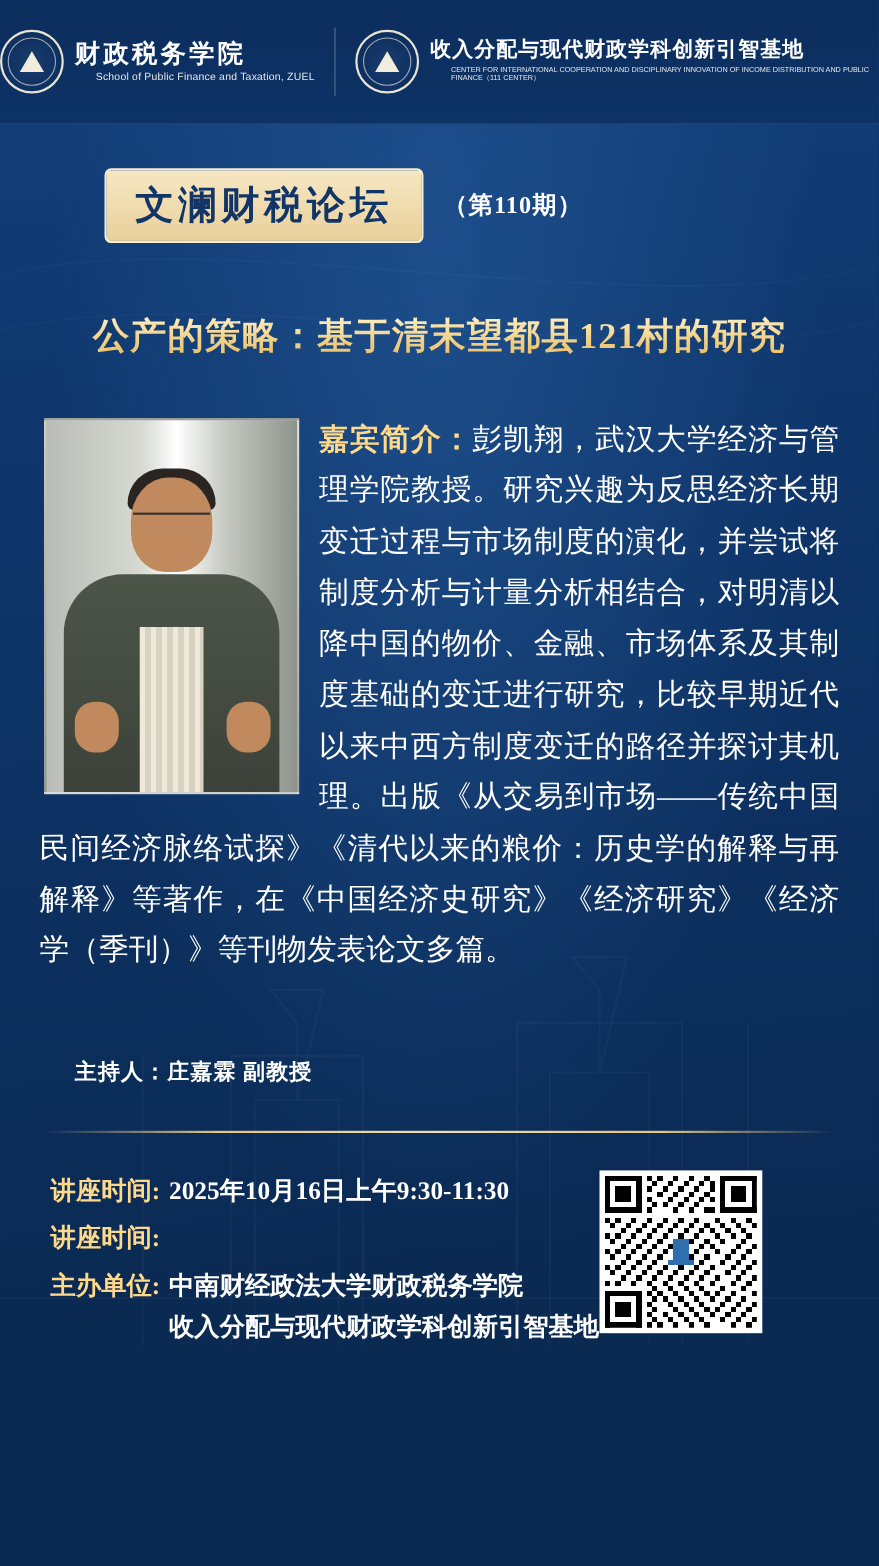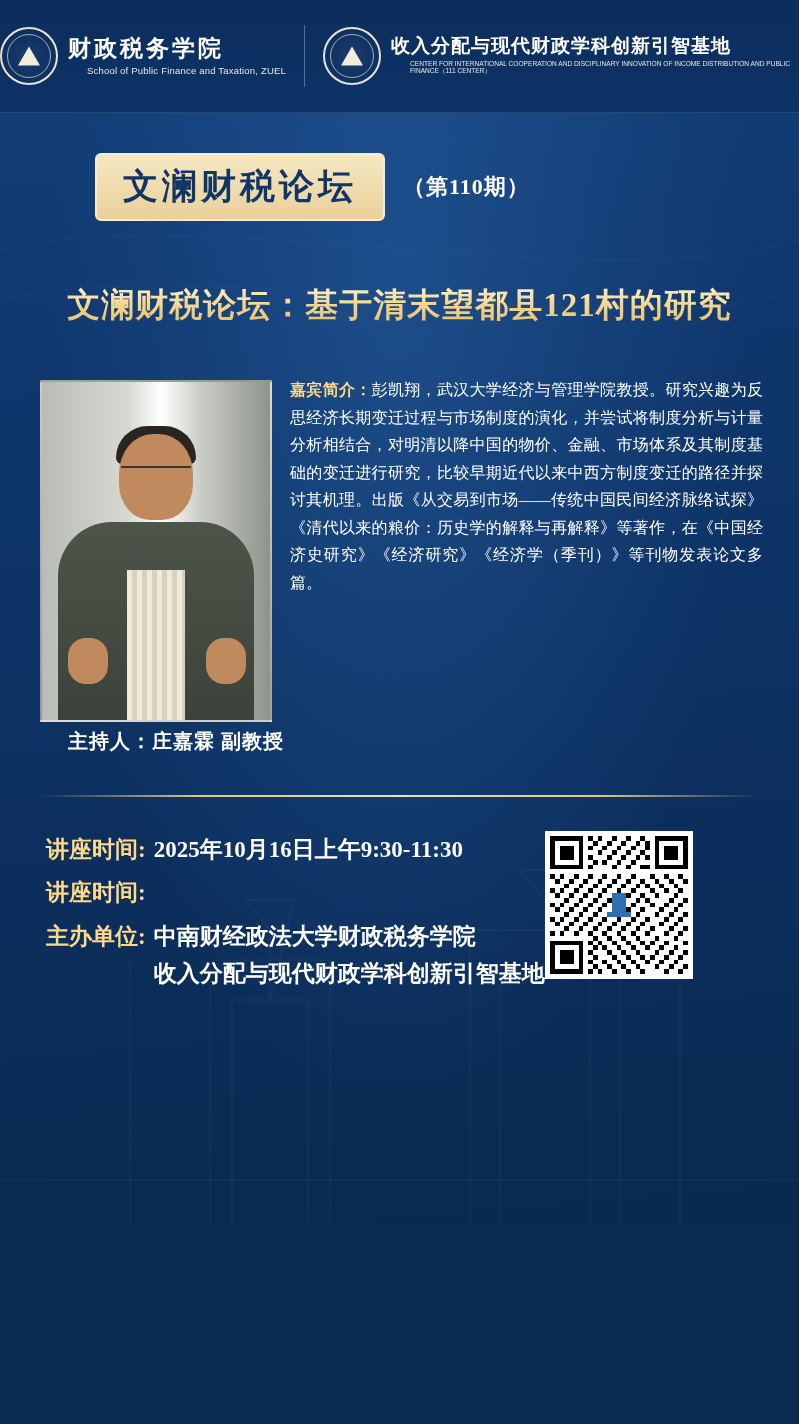--- a/index.html
+++ b/index.html
@@ -143,21 +143,21 @@
     color: #ffe08a;
     background: linear-gradient(180deg, #fff4cf 0%, #f3d289 55%, #e7bb62 100%);
     -webkit-background-clip: text;
     background-clip: text;
     -webkit-text-fill-color: transparent;
   }
 
   .bio {
     position: relative;
     margin: 48px 36px 0 36px;
-    font-size: 16px;
+    font-size: 27px;
     line-height: 1.72;
     color: #ffffff;
     text-align: justify;
   }
   .portrait {
     float: left;
     width: 228px;
     height: 338px;
     margin: 4px 18px 6px 4px;
     border: 2px solid rgba(255,255,255,0.25);
@@ -317,21 +317,21 @@
         <div class="en">CENTER FOR INTERNATIONAL COOPERATION AND DISCIPLINARY INNOVATION OF INCOME DISTRIBUTION AND PUBLIC FINANCE（111 CENTER）</div>
       </div>
     </div>
   </div>
 
   <div class="forum-row">
     <div class="forum-badge">文澜财税论坛</div>
     <div class="issue">（第110期）</div>
   </div>
 
-  <div class="title">文澜财税论坛：基于清末望都县121村的研究</div>
+  <div class="title">公产的策略：基于清末望都县121村的研究</div>
 
   <div class="bio">
     <div class="portrait">
       <div class="wall"></div>
       <div class="body"></div>
       <div class="shirt"></div>
       <div class="hair"></div>
       <div class="head"></div>
       <div class="glasses"></div>
       <div class="hand-l"></div>

